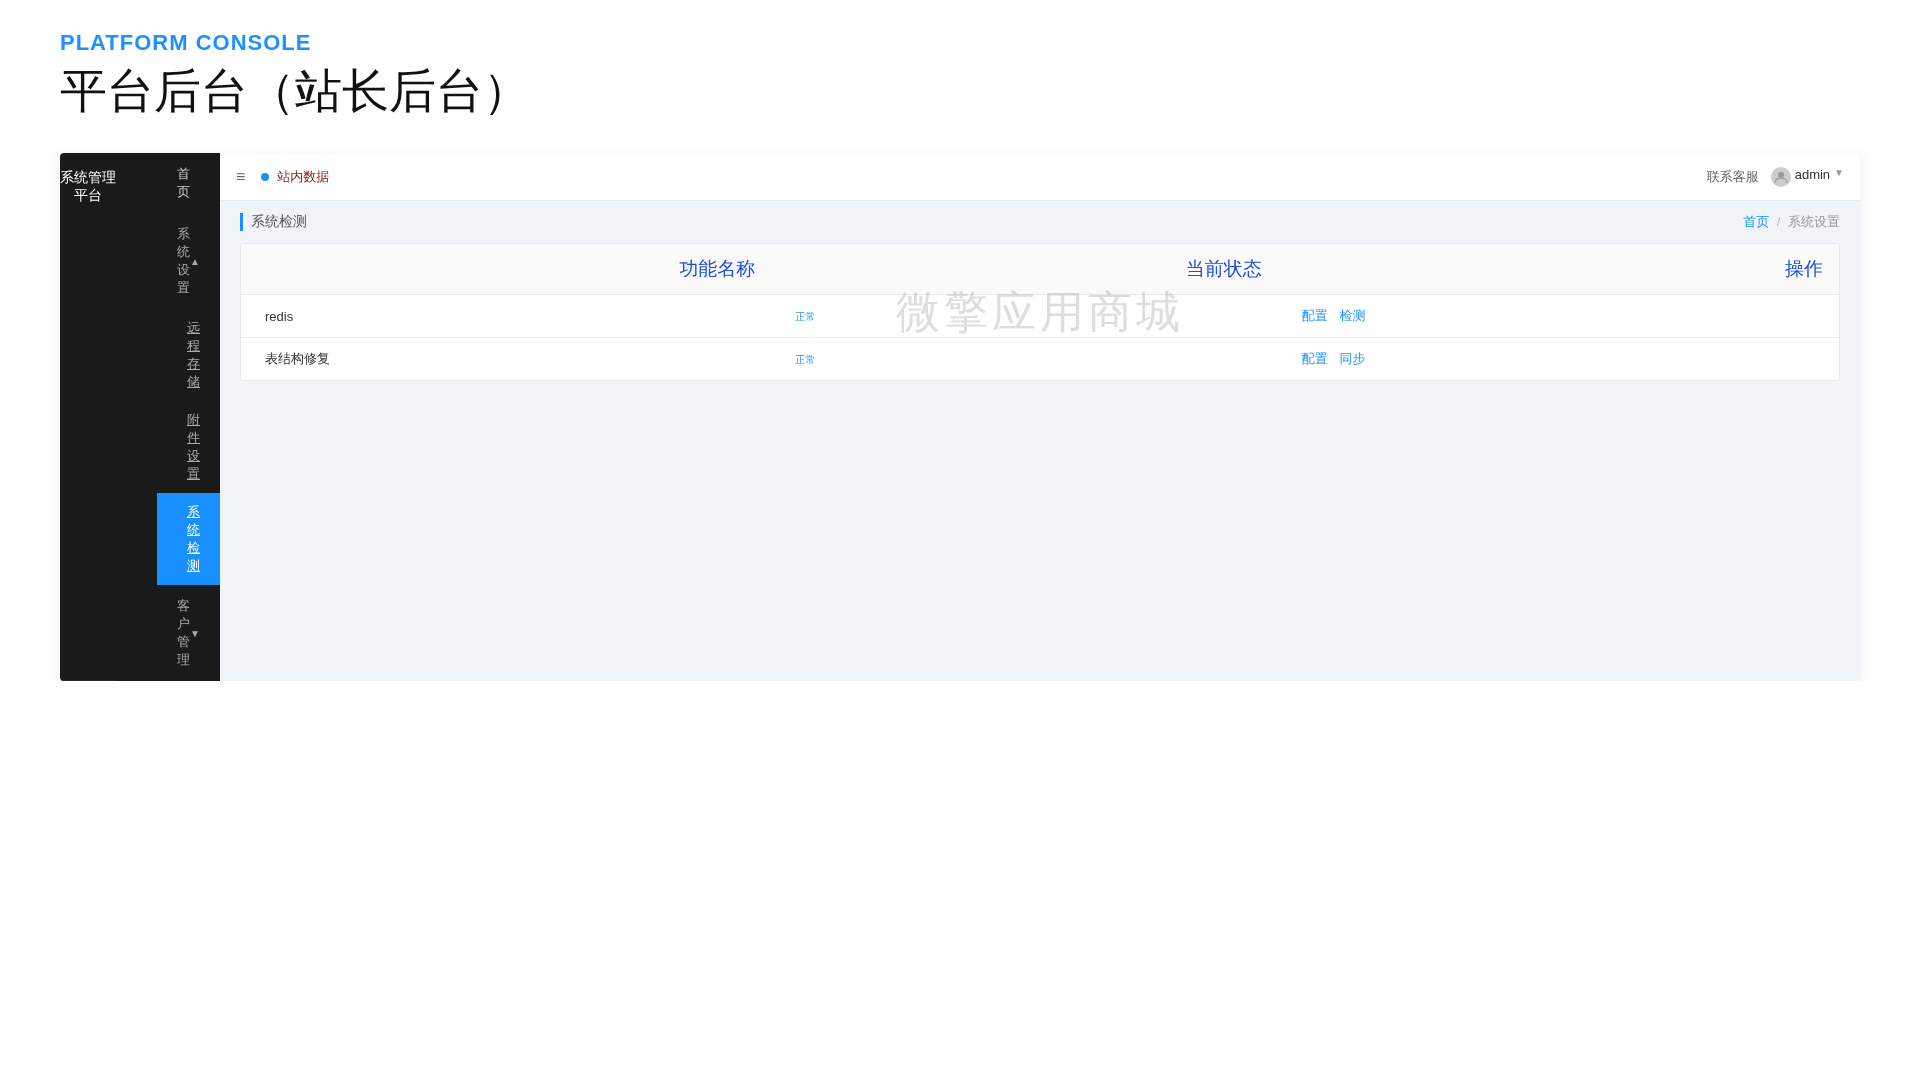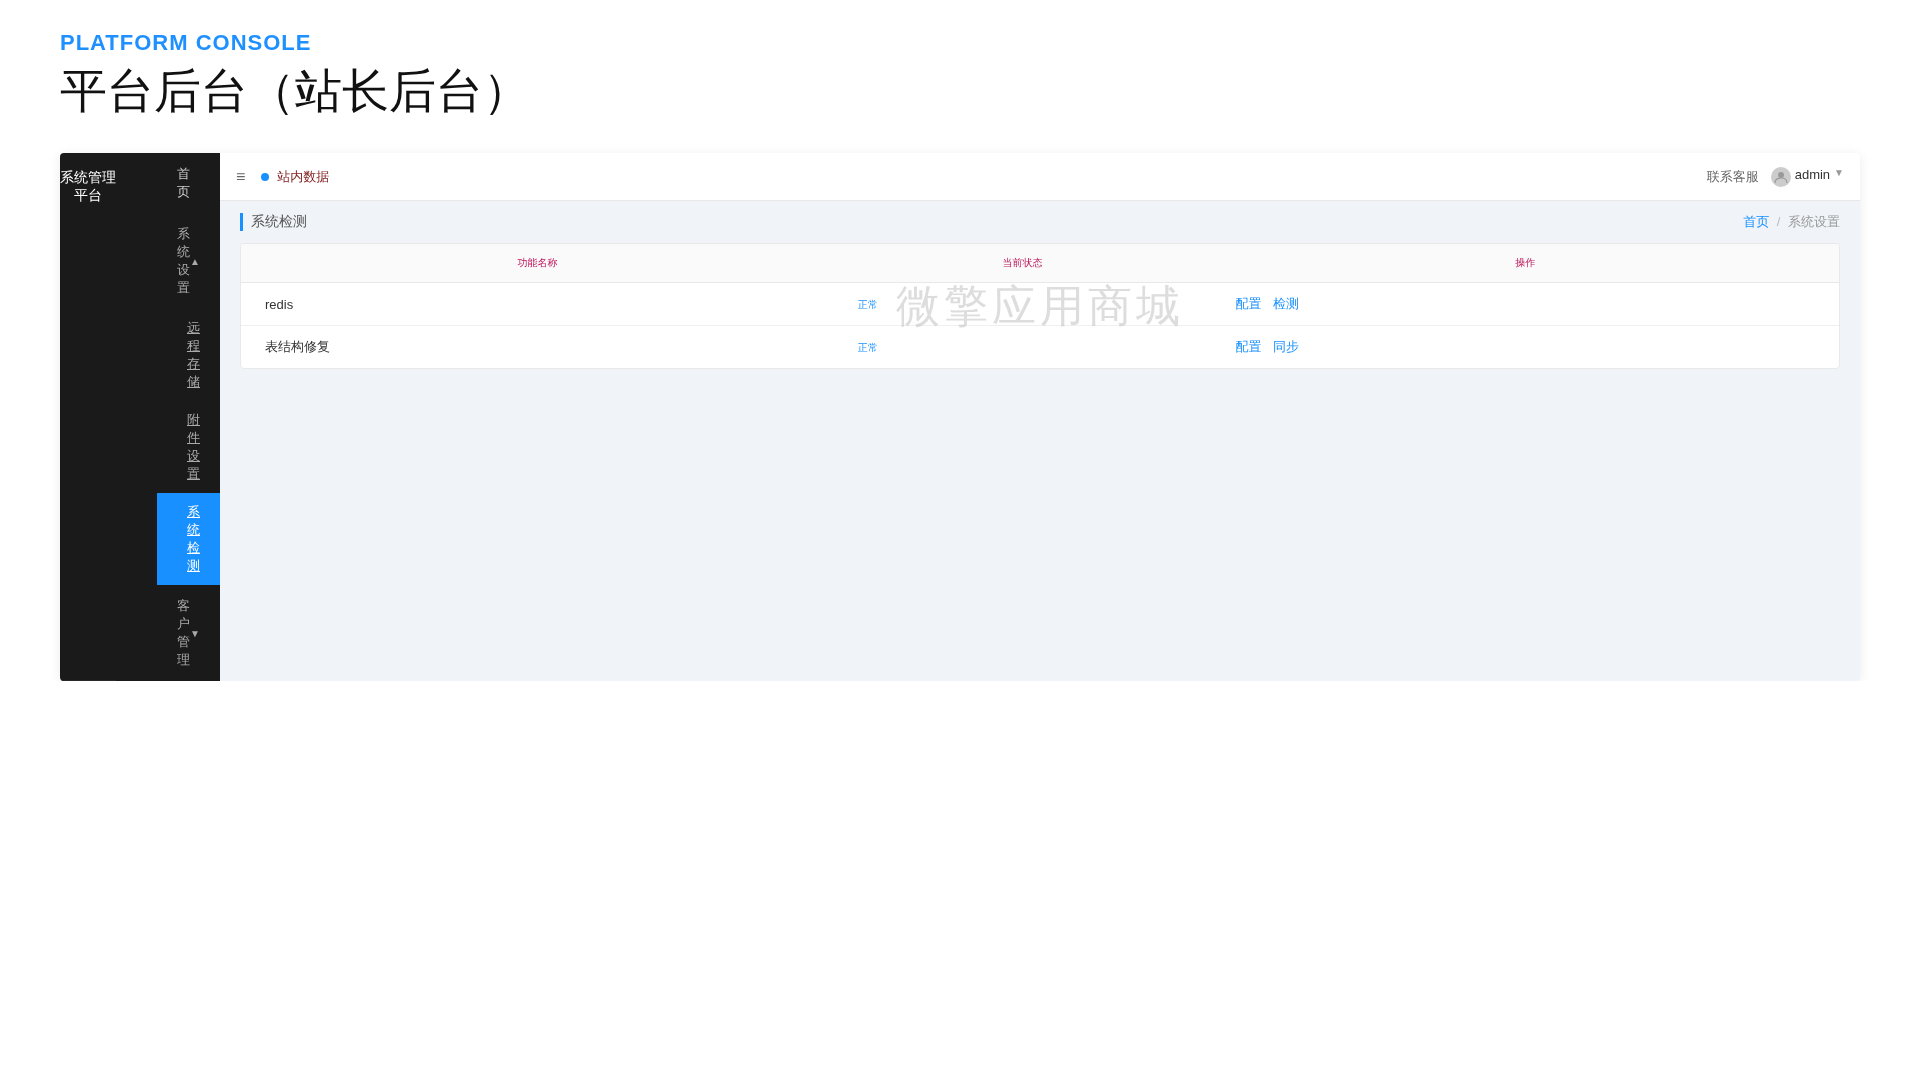--- a/index.html
+++ b/index.html
@@ -202,24 +202,24 @@
     .data-table {
       width: 100%;
       border-collapse: collapse;
     }
     .data-table thead tr {
       background: #fafafa;
       border-bottom: 1px solid #e8e8e8;
     }
     .data-table th {
       padding: 12px 16px;
-      text-align: center;
+      text-align: right;
       font-weight: 500;
-      color: #be185d;
-      font-size: 10px;
+      color: #1d4ed8;
+      font-size: 19px;
     }
     .data-table td {
       padding: 12px 24px;
       color: #333;
       font-size: 13px;
       border-bottom: 1px solid #f0f0f0;
     }
     .data-table tr:last-child td {
       border-bottom: none;
     }

